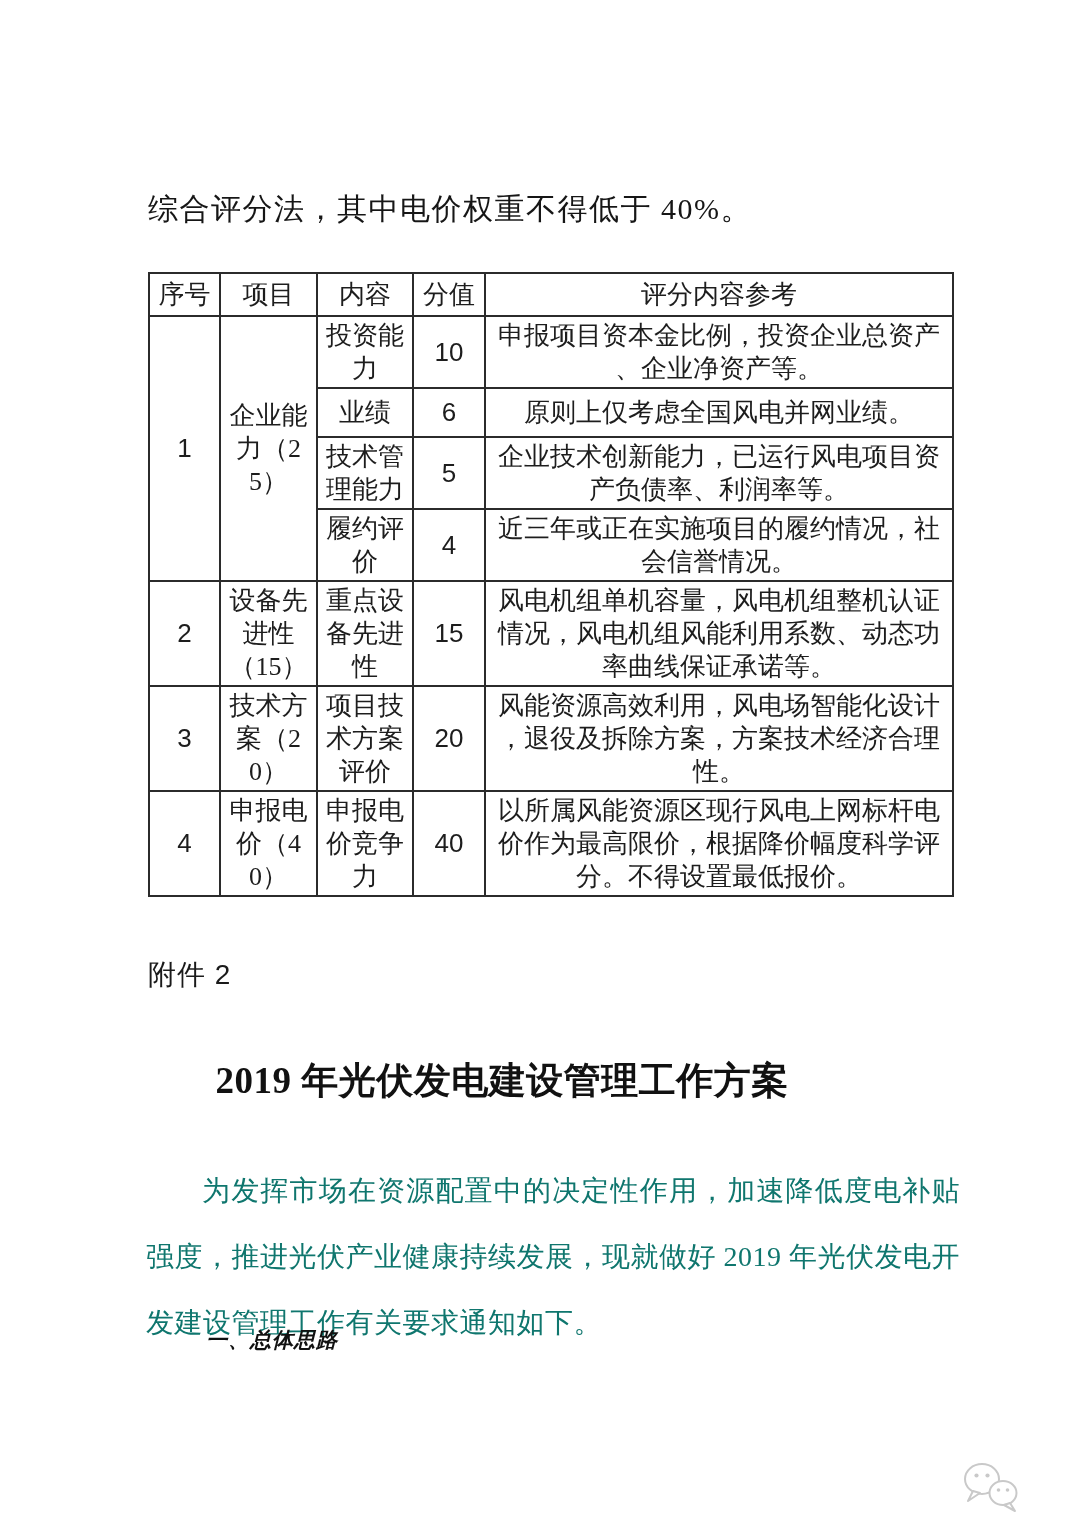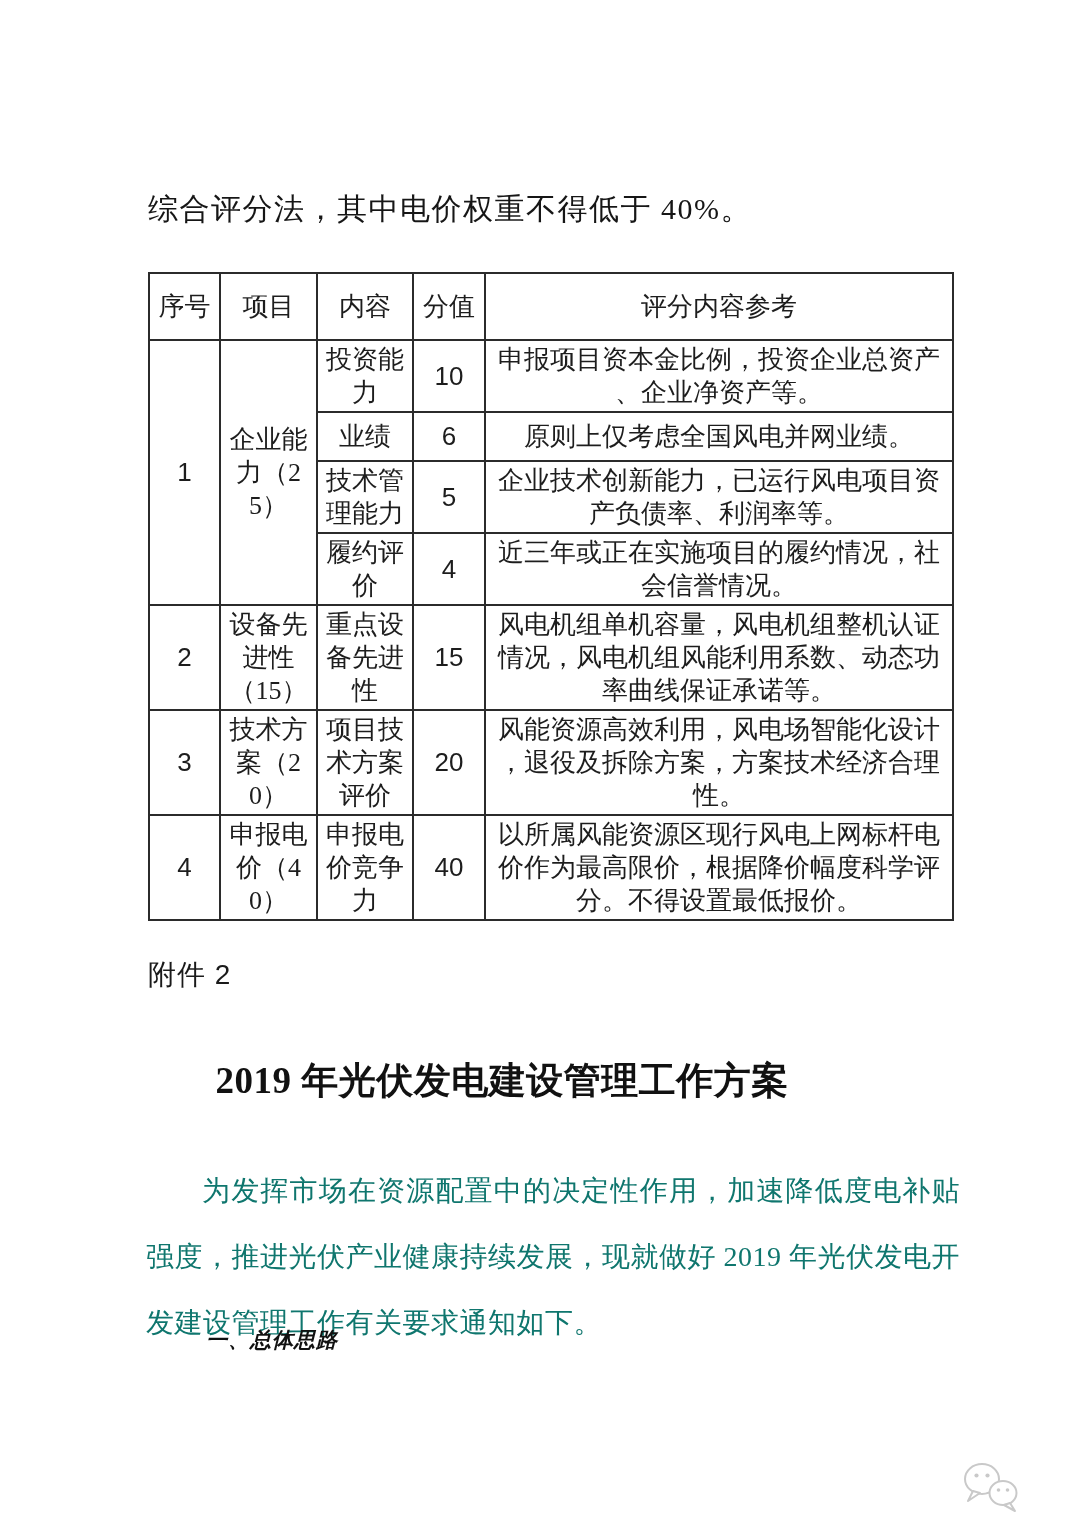--- a/index.html
+++ b/index.html
@@ -43,21 +43,21 @@
     line-height: 33px;
     text-align: center;
     vertical-align: middle;
     padding: 2px 3px;
     color: #1d1d1d;
     word-break: break-all;
   }
   table.score-table thead th {
     height: 34px;
     font-weight: normal;
-    padding: 16px 2px;
+    padding: 4px 2px;
   }
   td.ref {
     text-align: left;
     padding-left: 12px;
     padding-right: 6px;
     word-break: normal;
     line-break: anywhere;
   }
   td.num { font-family: "Liberation Sans", sans-serif; font-size: 27px; }
   tr.h70  td { height: 70px; }

